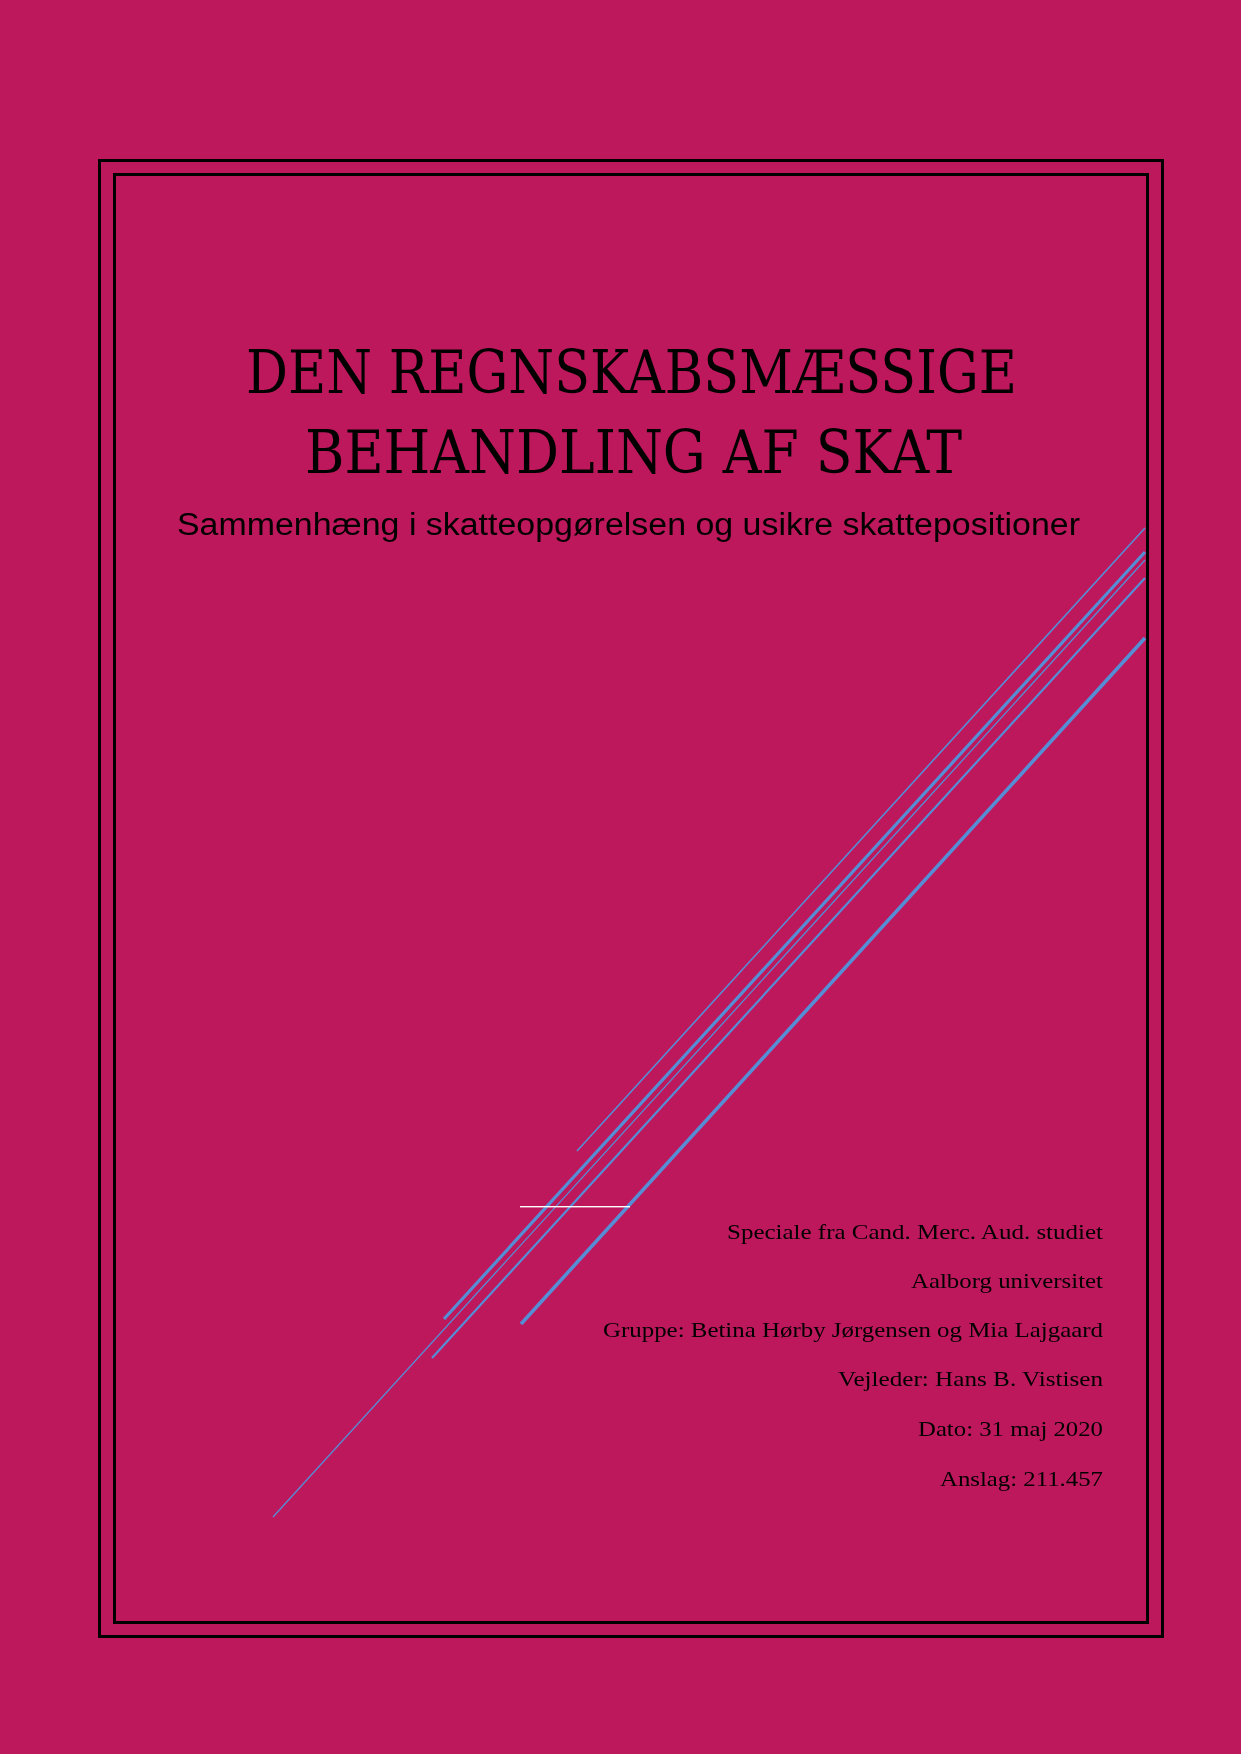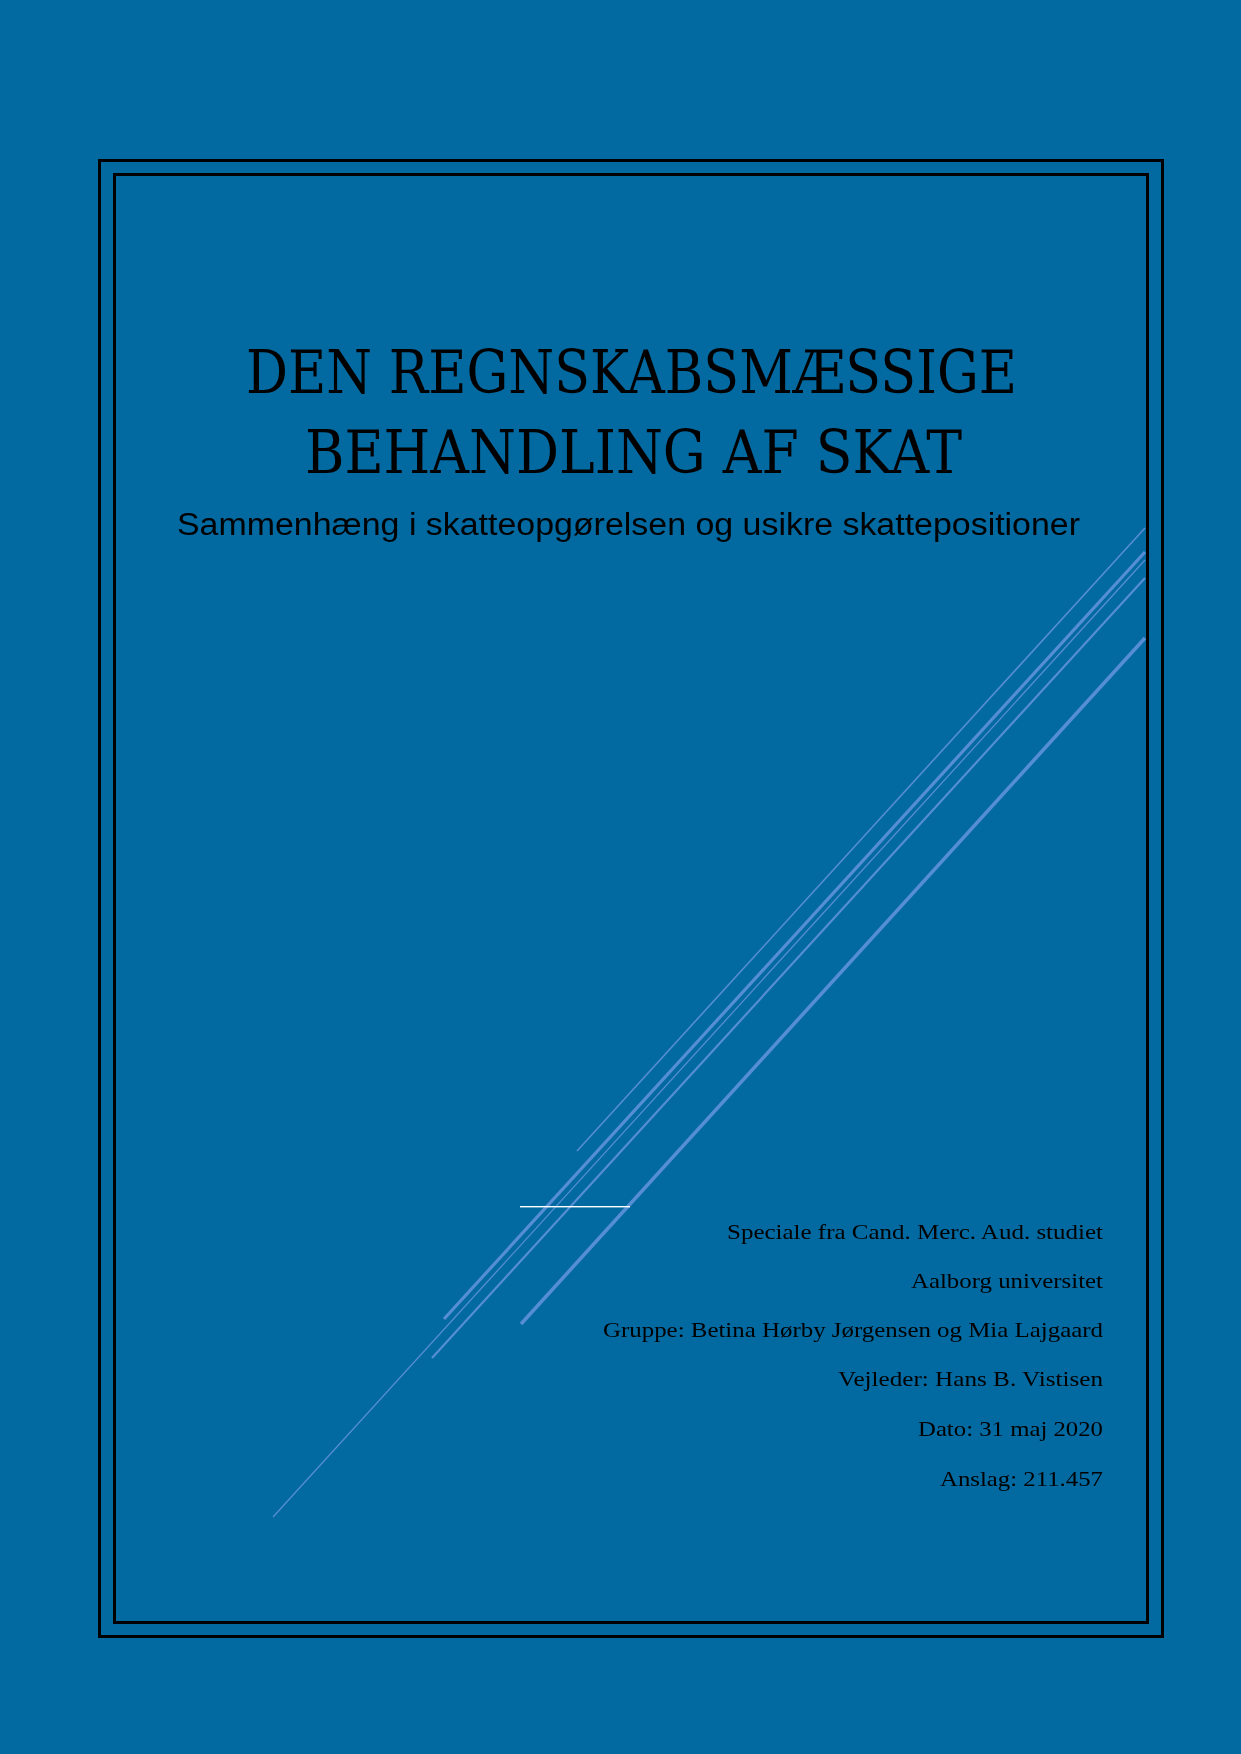--- a/index.html
+++ b/index.html
@@ -11,21 +11,21 @@
     width: 1241px;
     height: 1754px;
     position: relative;
     overflow: hidden;
   }
   .page {
     position: absolute;
     left: 0; top: 0;
     width: 1241px;
     height: 1754px;
-    background: #0369a1;
+    background: #be185d;
   }
   .frame-outer {
     position: absolute;
     left: 98px; top: 159px;
     width: 1066px; height: 1479px;
     box-sizing: border-box;
     border: 3.5px solid #000000;
   }
   .frame-inner {
     position: absolute;

